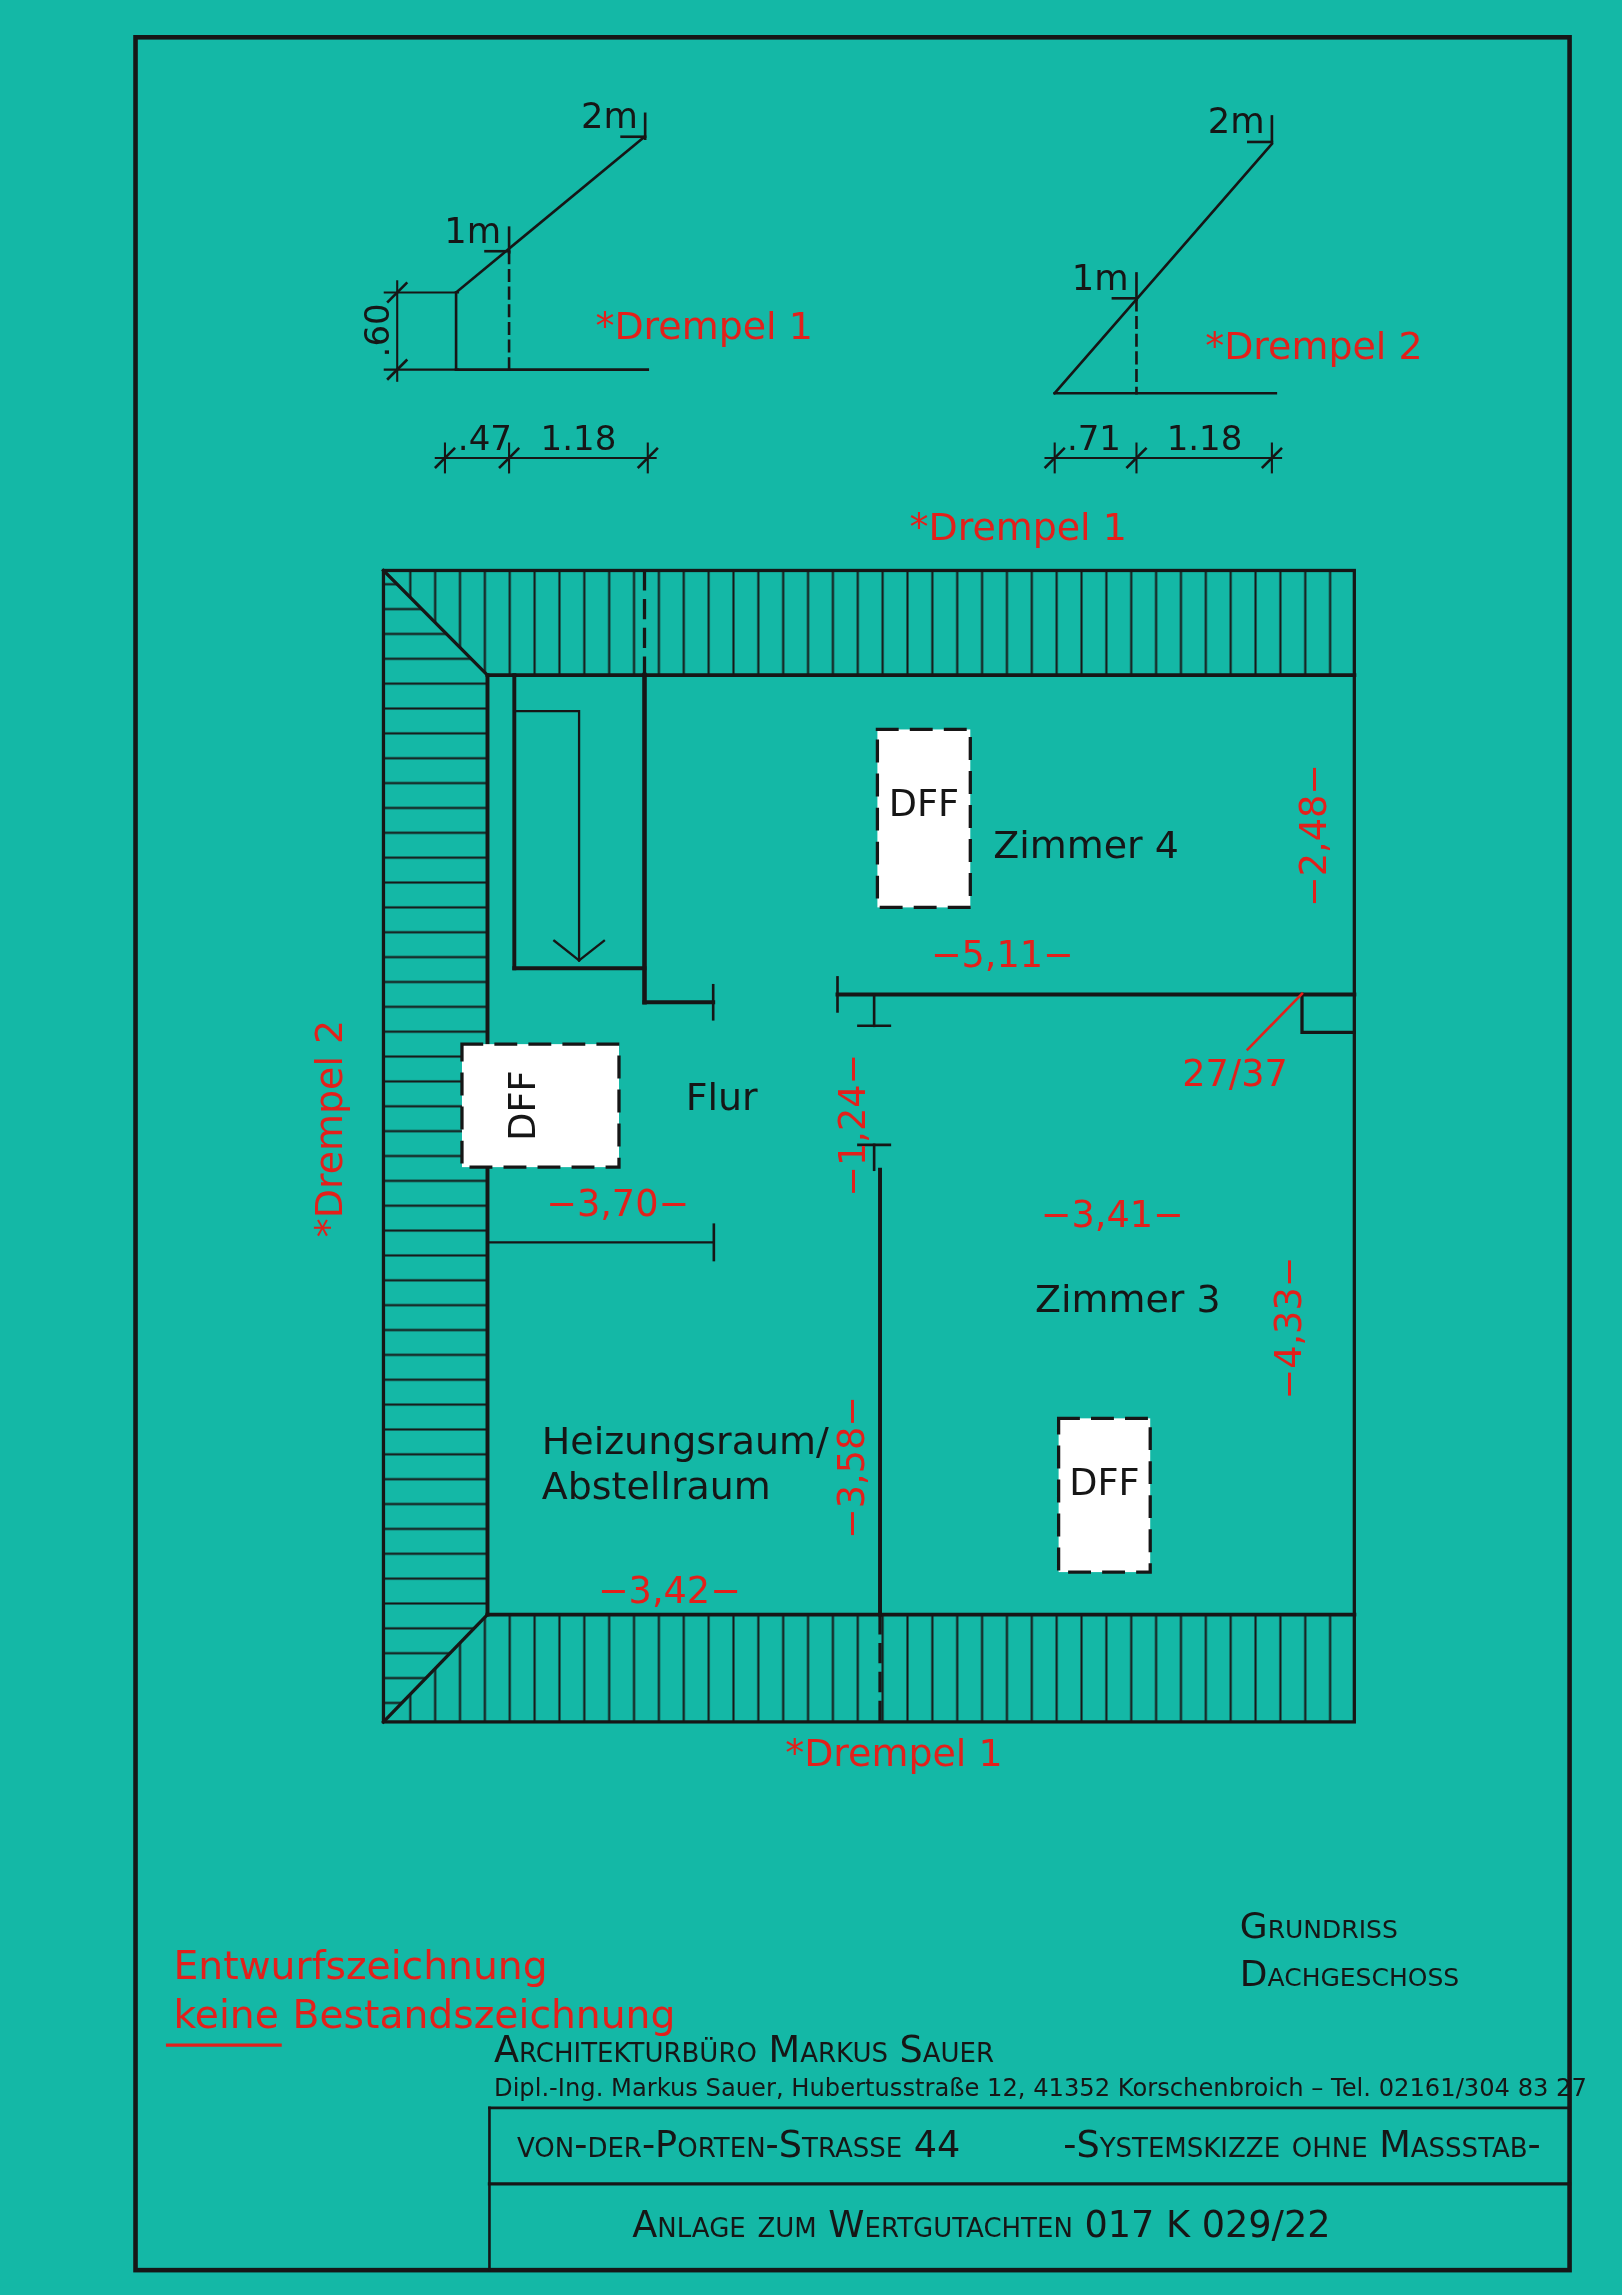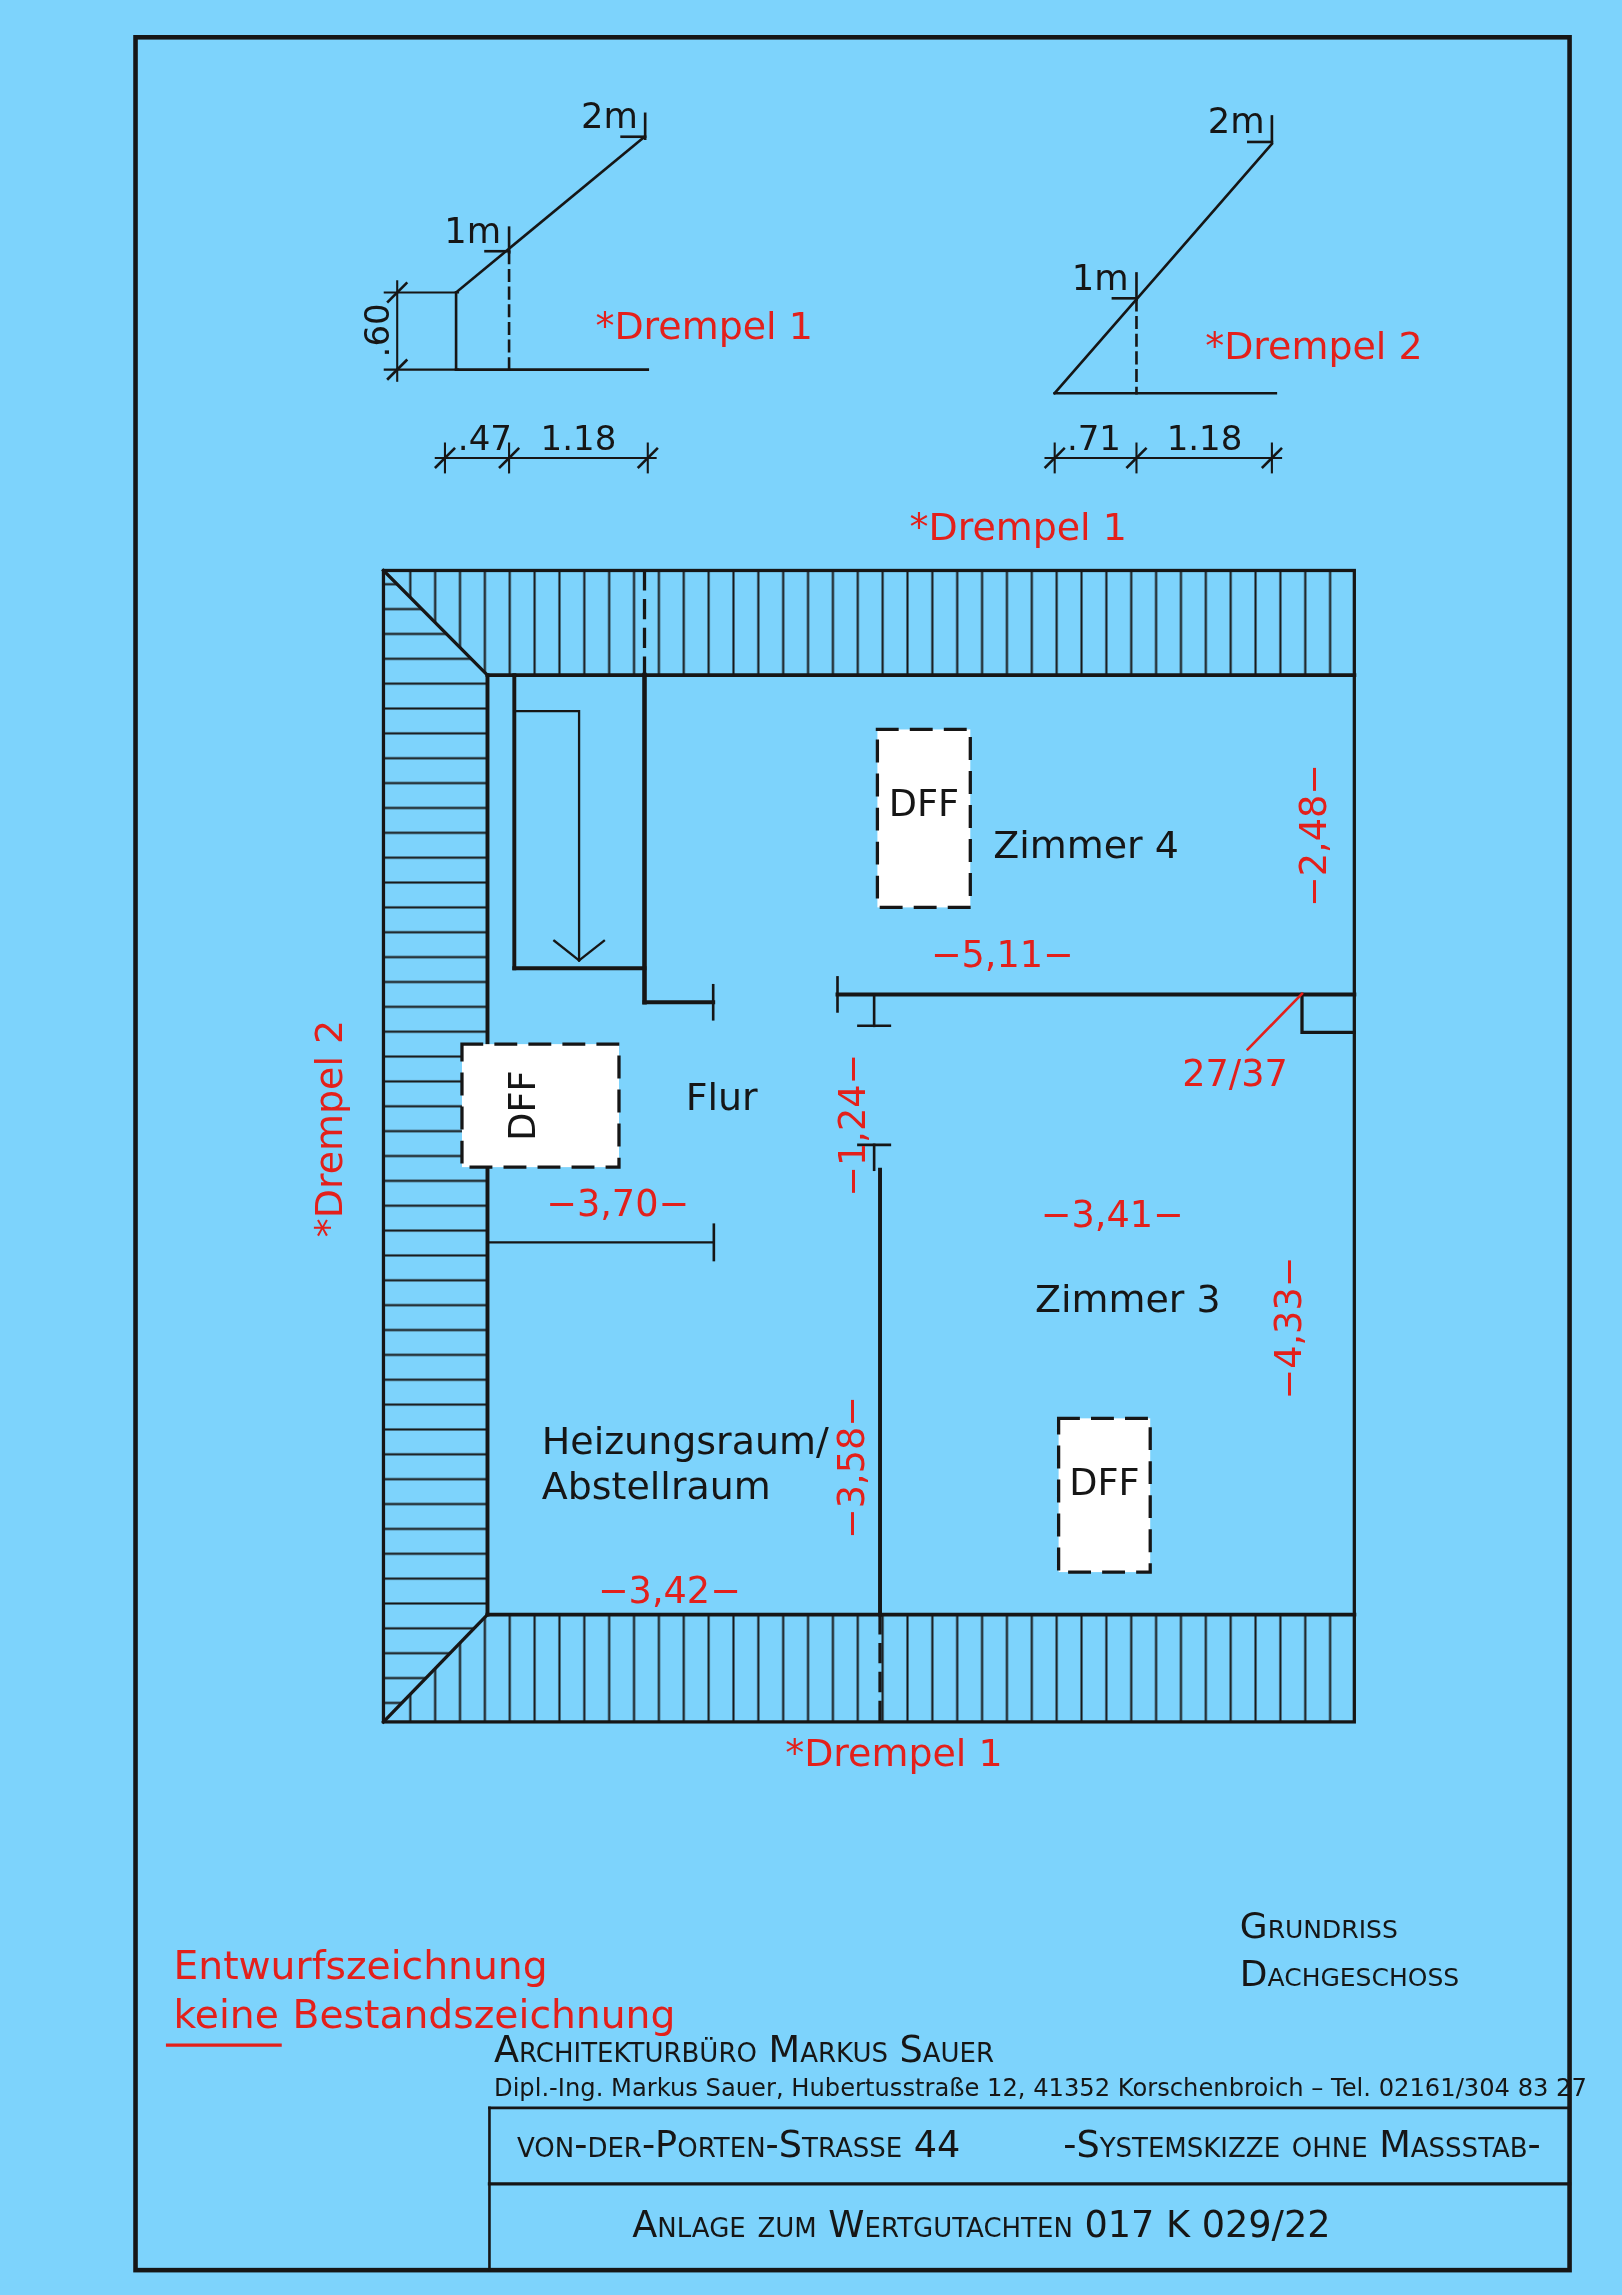--- a/index.html
+++ b/index.html
@@ -1,16 +1,16 @@
 <!DOCTYPE html>
 <html style="font-size:10.5px"><head>
 <meta charset="utf-8">
 <style>
   html,body{margin:0;padding:0;background:#ffffff;}
-  .page{width:1622px;height:2295px;position:relative;background:#7dd3fc;
+  .page{width:1622px;height:2295px;position:relative;background:#14b8a6;
         font-family:"DejaVu Sans","Liberation Sans",sans-serif;}
   svg{display:block;width:1622px;height:2295px;}
   .ink{stroke:#161616;fill:none;stroke-linecap:square;}
   .redln{stroke:#e3201b;fill:none;stroke-linecap:square;}
   text{stroke:none;fill:#161616;}
   .red{fill:#e3201b;}
   .sc{font-variant:small-caps;}
   .mask{fill:#ffffff;stroke:none;}
 </style>
 </head>

